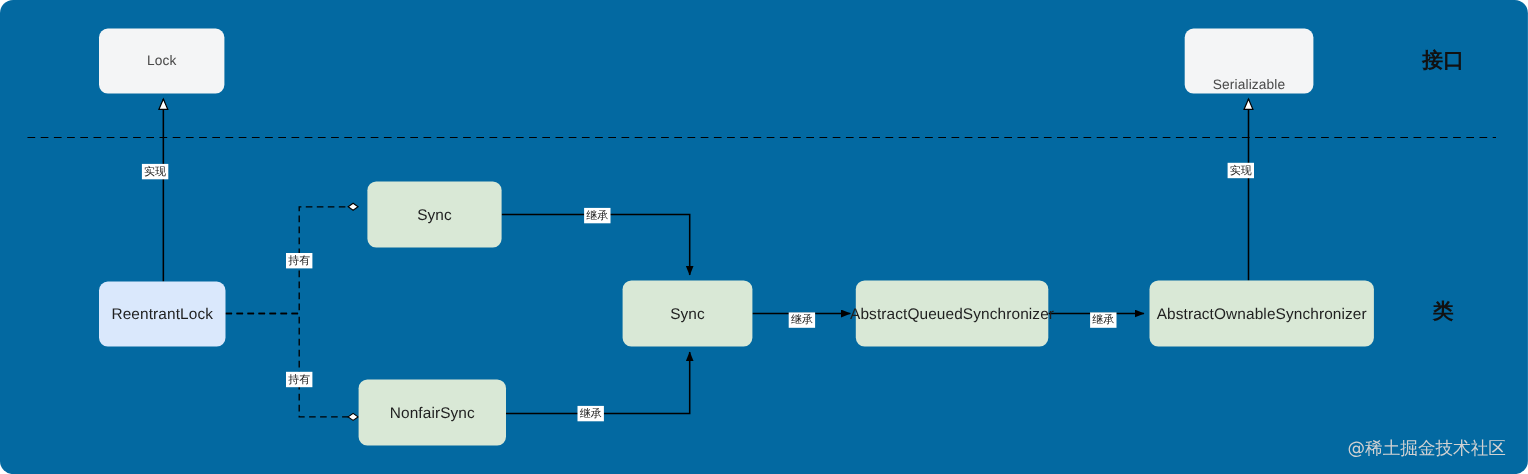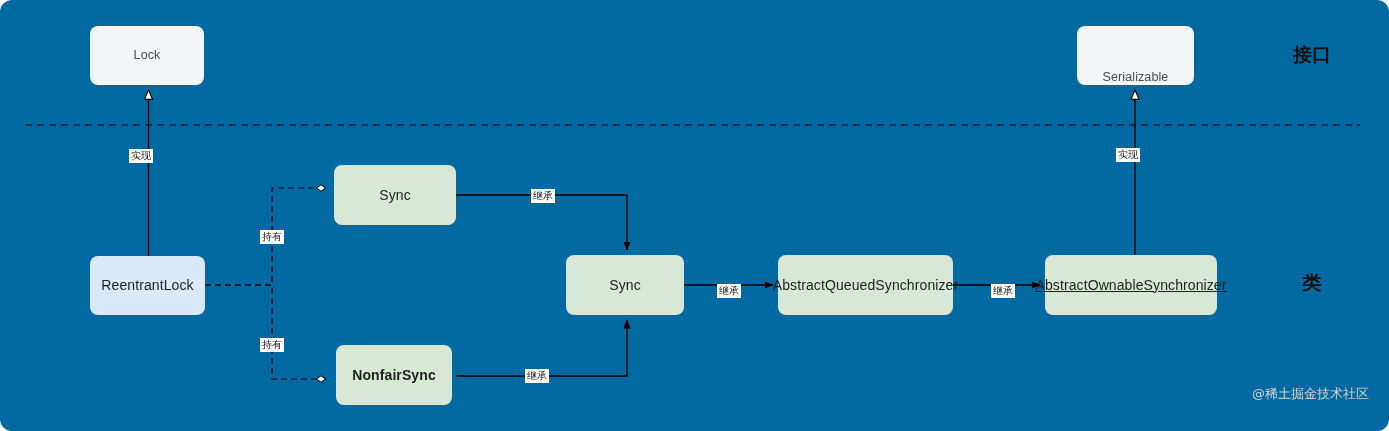--- a/index.html
+++ b/index.html
@@ -63,22 +63,22 @@
     font-size: 19px;
     font-weight: bold;
     color: #111111;
     transform: translate(-50%, -50%);
     white-space: nowrap;
     font-family: "DejaVu Sans", "Liberation Sans", sans-serif;
   }
   .watermark {
     position: absolute;
     right: 20px;
-    bottom: 28px;
-    font-size: 13px;
+    bottom: 12px;
+    font-size: 16px;
     color: #d2d2d2;
     white-space: nowrap;
     font-family: "DejaVu Sans", "Liberation Sans", sans-serif;
   }
 </style>
 </head>
 <body>
 
 <div id="canvas">
 
@@ -132,33 +132,33 @@
   </div>
 
   <div class="node klass-blue" style="left:90px; top:256px; width:115px; height:59px;">
     <span>ReentrantLock</span>
   </div>
 
   <div class="node klass-green" style="left:334px; top:165px; width:122px; height:60px;">
     <span>Sync</span>
   </div>
 
-  <div class="node klass-green" style="left:336px; top:345px; width:116px; height:60px;font-weight:bold;">
+  <div class="node klass-green" style="left:326px; top:345px; width:134px; height:60px;">
     <span>NonfairSync</span>
   </div>
 
   <div class="node klass-green" style="left:566px; top:255px; width:118px; height:60px;">
     <span>Sync</span>
   </div>
 
   <div class="node klass-green" style="left:778px; top:255px; width:175px; height:60px;">
     <span>AbstractQueuedSynchronizer</span>
   </div>
 
-  <div class="node klass-green" style="left:1045px; top:255px; width:172px; height:60px;text-decoration:underline;">
+  <div class="node klass-green" style="left:1045px; top:255px; width:204px; height:60px;">
     <span>AbstractOwnableSynchronizer</span>
   </div>
 
   <div class="edge-label" style="left:141px; top:156px;">实现</div>
 
   <div class="edge-label" style="left:1128px; top:155px;">实现</div>
 
   <div class="edge-label" style="left:272px; top:237px;">持有</div>
 
   <div class="edge-label" style="left:272px; top:345px;">持有</div>

